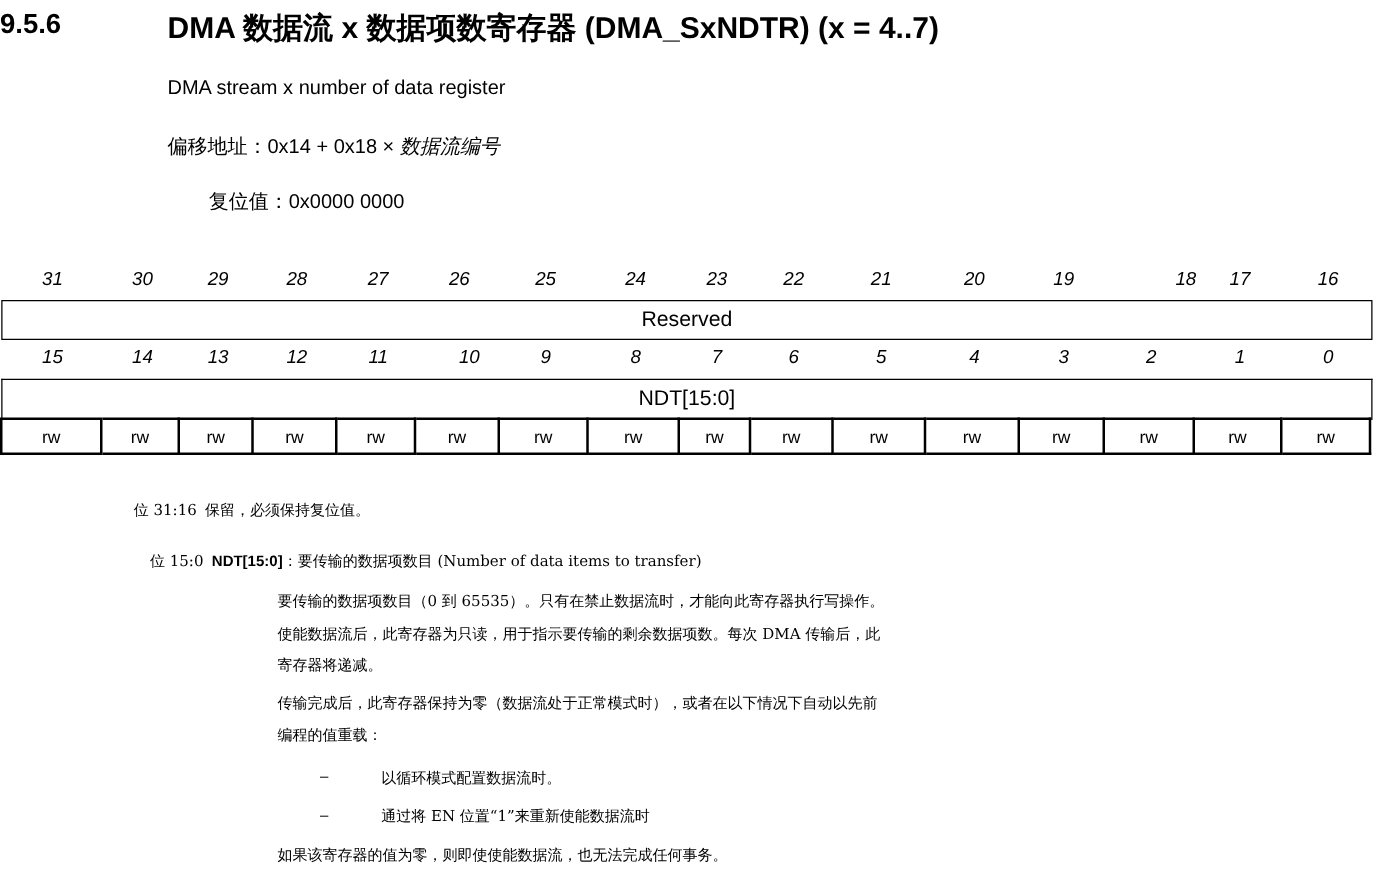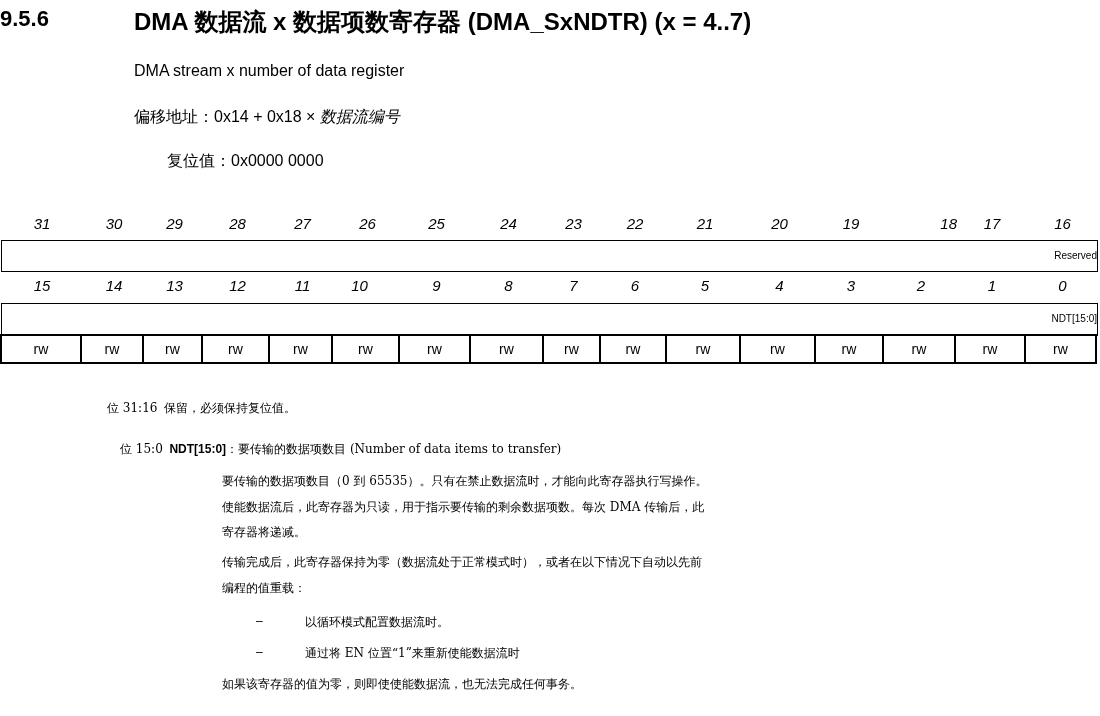--- a/index.html
+++ b/index.html
@@ -17,21 +17,21 @@
   .serif { font-family: "DejaVu Serif", "Liberation Serif", serif; }
   .ital { font-style: italic; }
 
   
   .bitnums { position: absolute; left: 0; width: 1100px; height: 20px; font-size: 15px; font-style: italic; }
   .bitnums span { position: absolute; text-align: center; top: 0; }
   .row-box {
     position: absolute; left: 1px; width: 1097px; box-sizing: border-box;
     border-top: 1.5px solid #000; border-bottom: 1.5px solid #000;
     border-left: 1px solid #000; border-right: 1px solid #000;
-    font-size: 10px; text-align: right;
+    font-size: 17px; text-align: center;
   }
   .rw-row { position: absolute; left: 0; width: 1097px; height: 30px; padding-left: 23px; }
   .rw-cell {
     position: absolute; top: 0; height: 30px; box-sizing: border-box;
     border: 2px solid #000; border-left-width: 0;
     font-size: 14px; text-align: center; line-height: 27px;
   }
   .rw-cell.first { border-left-width: 2px; }
 
   
@@ -73,21 +73,21 @@
   </div>
 <div class="row-box" style="top:240px;height:32px;line-height:29px;">
   <span>Reserved</span>
 </div>
 <div class="bitnums" style="top:277px;" id="lowerBits">
     <span style="left: 1px; width: 82px;">15</span>
     <span style="left: 83px; width: 62px;">14</span>
     <span style="left: 145px; width: 59px;">13</span>
     <span style="left: 204px; width: 67px;">12</span>
     <span style="left: 271px; width: 63px;">11</span>
-    <span style="left: 326px; width: 67px;">10</span>
+    <span style="left: 342px; width: 67px;">10</span>
     <span style="left: 401px; width: 71px;">9</span>
     <span style="left: 472px; width: 73px;">8</span>
     <span style="left: 545px; width: 57px;">7</span>
     <span style="left: 602px; width: 66px;">6</span>
     <span style="left: 668px; width: 74px;">5</span>
     <span style="left: 742px; width: 75px;">4</span>
     <span style="left: 817px; width: 68px;">3</span>
     <span style="left: 885px; width: 72px;">2</span>
     <span style="left: 957px; width: 70px;">1</span>
     <span style="left: 1027px; width: 71px;">0</span>

